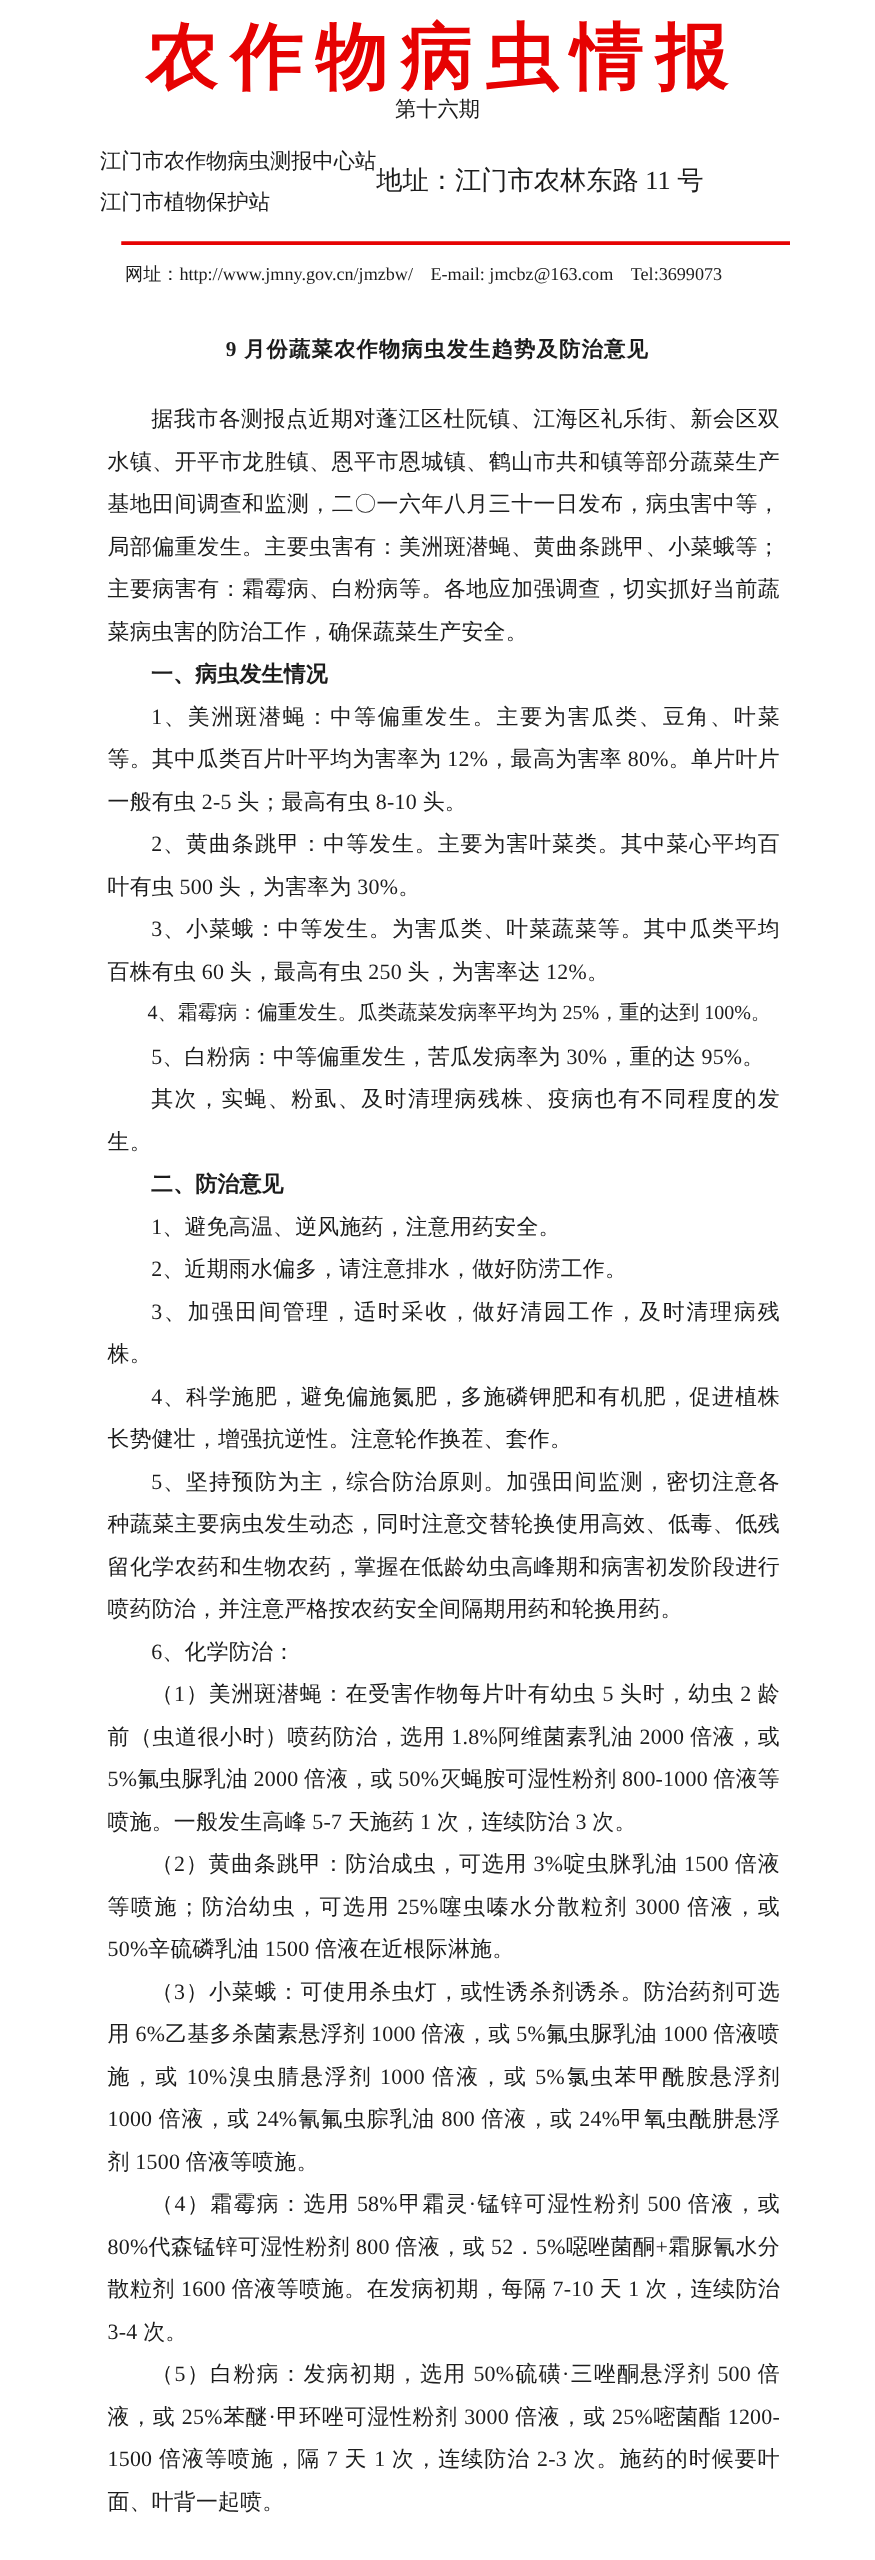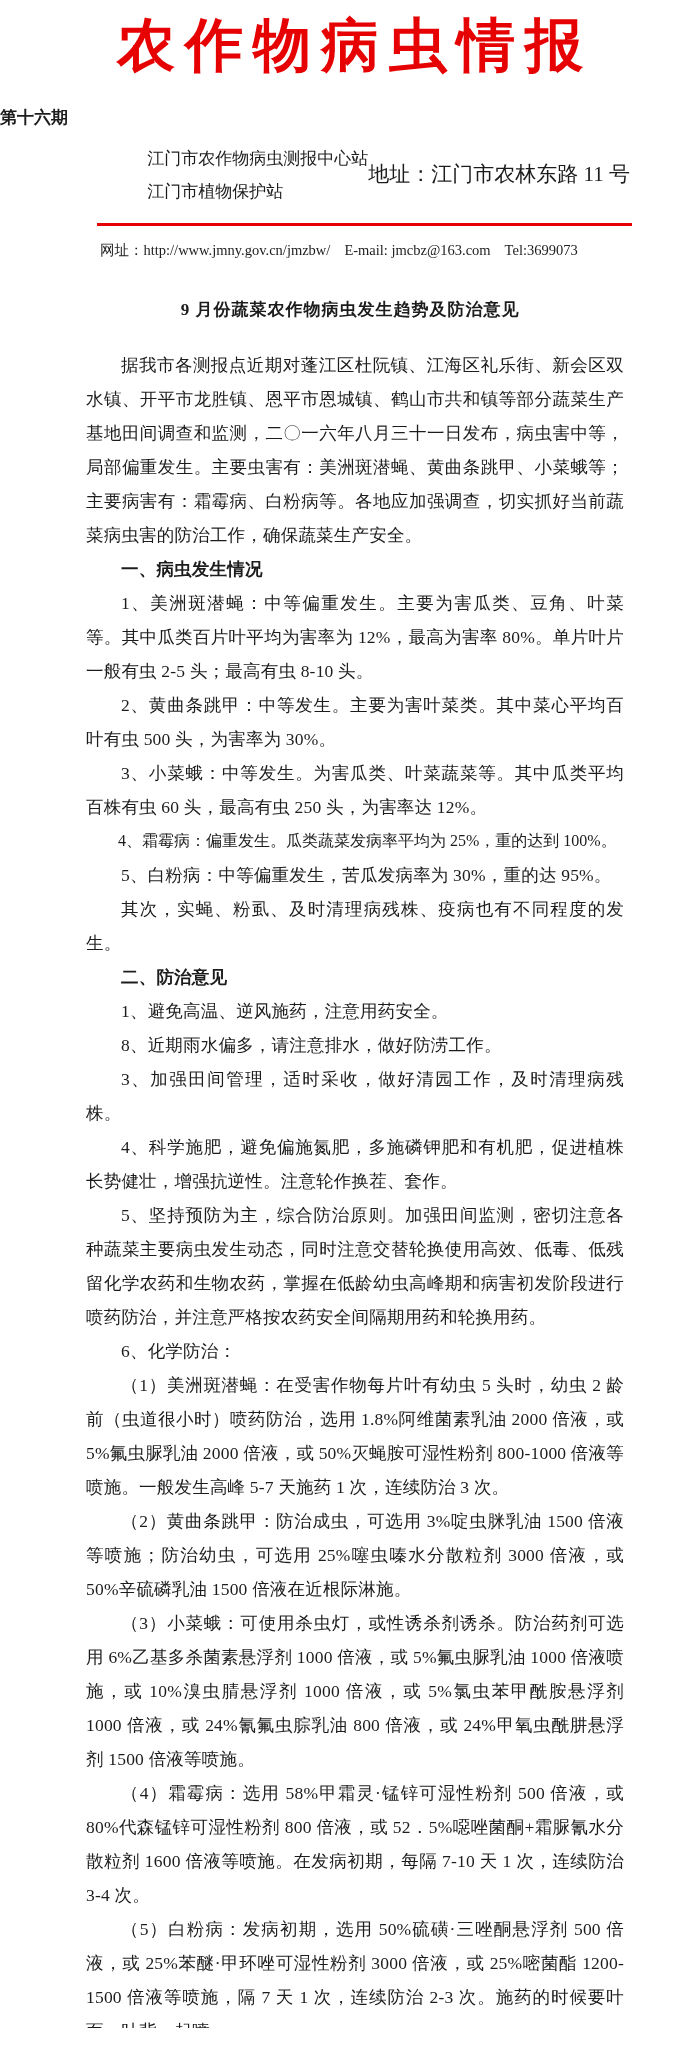--- a/index.html
+++ b/index.html
@@ -19,35 +19,34 @@
     text-align: center;
     font-size: 58px;
     line-height: 66px;
     font-weight: bold;
     letter-spacing: 10px;
     text-indent: 10px;
     color: #e60202;
     font-family: "DejaVu Serif", "Liberation Serif", serif;
   }
   .issue-line {
-    margin-top: 30px;
+    text-align: center;
     font-size: 17px;
     line-height: 20px;
-    font-weight: bold;
   }
   .date-line {
     margin-top: 13px;
     text-align: center;
     font-size: 17px;
     line-height: 20px;
   }
   .org-row {
     margin: 14px 70px 0 80px;
     display: flex;
-    justify-content: flex-end;
+    justify-content: flex-start;
     align-items: center;
   }
   .org-left { font-size: 17px; line-height: 33px; }
   .org-address { font-size: 21px; line-height: 20px; padding-bottom: 2px; }
   .red-rule {
     margin: 15px 68px 0 97px;
     height: 3px;
     background: #e60202;
   }
   .contact-line {
@@ -113,21 +112,21 @@
       <p class="body">据我市各测报点近期对蓬江区杜阮镇、江海区礼乐街、新会区双水镇、开平市龙胜镇、恩平市恩城镇、鹤山市共和镇等部分蔬菜生产基地田间调查和监测，二〇一六年八月三十一日发布，病虫害中等，局部偏重发生。主要虫害有：美洲斑潜蝇、黄曲条跳甲、小菜蛾等；主要病害有：霜霉病、白粉病等。各地应加强调查，切实抓好当前蔬菜病虫害的防治工作，确保蔬菜生产安全。</p>
       <p class="heading">一、病虫发生情况</p>
       <p class="body">1、美洲斑潜蝇：中等偏重发生。主要为害瓜类、豆角、叶菜等。其中瓜类百片叶平均为害率为 12%，最高为害率 80%。单片叶片一般有虫 2-5 头；最高有虫 8-10 头。</p>
       <p class="body">2、黄曲条跳甲：中等发生。主要为害叶菜类。其中菜心平均百叶有虫 500 头，为害率为 30%。</p>
       <p class="body">3、小菜蛾：中等发生。为害瓜类、叶菜蔬菜等。其中瓜类平均百株有虫 60 头，最高有虫 250 头，为害率达 12%。</p>
       <p class="fit">4、霜霉病：偏重发生。瓜类蔬菜发病率平均为 25%，重的达到 100%。</p>
       <p class="body">5、白粉病：中等偏重发生，苦瓜发病率为 30%，重的达 95%。</p>
       <p class="body">其次，实蝇、粉虱、及时清理病残株、疫病也有不同程度的发生。</p>
       <p class="heading">二、防治意见</p>
       <p class="body">1、避免高温、逆风施药，注意用药安全。</p>
-      <p class="body">8、近期雨水偏多，请注意排水，做好防涝工作。</p>
+      <p class="body">2、近期雨水偏多，请注意排水，做好防涝工作。</p>
       <p class="body">3、加强田间管理，适时采收，做好清园工作，及时清理病残株。</p>
       <p class="body">4、科学施肥，避免偏施氮肥，多施磷钾肥和有机肥，促进植株长势健壮，增强抗逆性。注意轮作换茬、套作。</p>
       <p class="body">5、坚持预防为主，综合防治原则。加强田间监测，密切注意各种蔬菜主要病虫发生动态，同时注意交替轮换使用高效、低毒、低残留化学农药和生物农药，掌握在低龄幼虫高峰期和病害初发阶段进行喷药防治，并注意严格按农药安全间隔期用药和轮换用药。</p>
       <p class="body">6、化学防治：</p>
       <p class="body">（1）美洲斑潜蝇：在受害作物每片叶有幼虫 5 头时，幼虫 2 龄前（虫道很小时）喷药防治，选用 1.8%阿维菌素乳油 2000 倍液，或 5%氟虫脲乳油 2000 倍液，或 50%灭蝇胺可湿性粉剂 800-1000 倍液等喷施。一般发生高峰 5-7 天施药 1 次，连续防治 3 次。</p>
       <p class="body">（2）黄曲条跳甲：防治成虫，可选用 3%啶虫脒乳油 1500 倍液等喷施；防治幼虫，可选用 25%噻虫嗪水分散粒剂 3000 倍液，或 50%辛硫磷乳油 1500 倍液在近根际淋施。</p>
       <p class="body">（3）小菜蛾：可使用杀虫灯，或性诱杀剂诱杀。防治药剂可选用 6%乙基多杀菌素悬浮剂 1000 倍液，或 5%氟虫脲乳油 1000 倍液喷施，或 10%溴虫腈悬浮剂 1000 倍液，或 5%氯虫苯甲酰胺悬浮剂 1000 倍液，或 24%氰氟虫腙乳油 800 倍液，或 24%甲氧虫酰肼悬浮剂 1500 倍液等喷施。</p>
       <p class="body">（4）霜霉病：选用 58%甲霜灵·锰锌可湿性粉剂 500 倍液，或 80%代森锰锌可湿性粉剂 800 倍液，或 52．5%噁唑菌酮+霜脲氰水分散粒剂 1600 倍液等喷施。在发病初期，每隔 7-10 天 1 次，连续防治 3-4 次。</p>
       <p class="body">（5）白粉病：发病初期，选用 50%硫磺·三唑酮悬浮剂 500 倍液，或 25%苯醚·甲环唑可湿性粉剂 3000 倍液，或 25%嘧菌酯 1200-1500 倍液等喷施，隔 7 天 1 次，连续防治 2-3 次。施药的时候要叶面、叶背一起喷。</p>
     </div>

